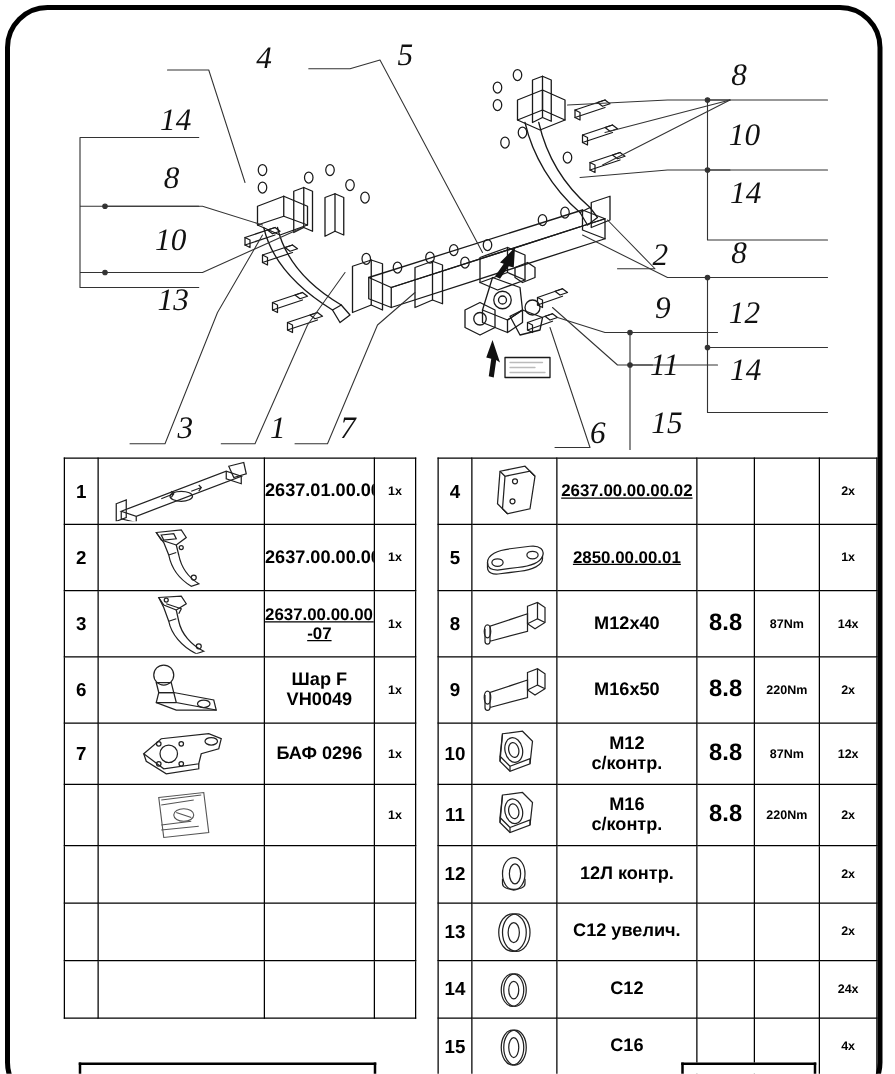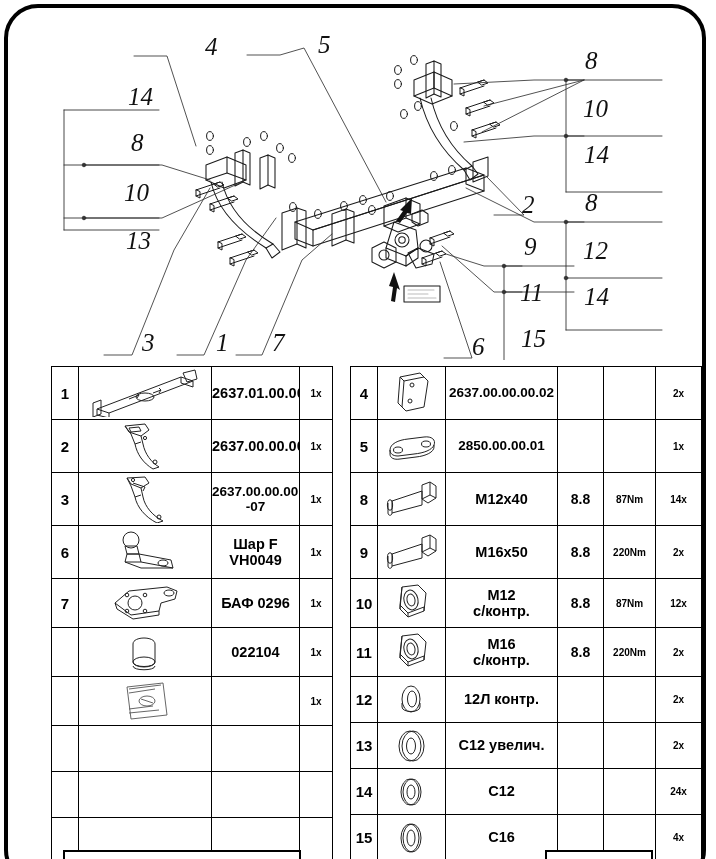--- a/index.html
+++ b/index.html
@@ -22,22 +22,22 @@
            font-style:italic;font-size:25px;font-weight:400;color:#111;
            line-height:1;white-space:nowrap;}
 
   
   .tbl{position:absolute;border-collapse:collapse;table-layout:fixed;}
   .tbl td{border:1.6px solid #000;padding:0;margin:0;
           text-align:center;vertical-align:middle;
           font-weight:bold;color:#000;overflow:hidden;}
   .c-idx{font-size:15px;}
   .c-name{font-size:14.5px;line-height:1.12;}
-  .c-name.sm{font-size:13.5px;}
-  .c-grade{font-size:14px;}
+  .c-name.sm{font-size:13.5px;text-decoration:underline;}
+  .c-grade{font-size:19px;}
   .c-torque{font-size:10px;}
   .c-qty{font-size:10px;}
   .c-pic{padding:1px;}
   .c-pic svg{display:block;margin:0 auto;}
 
   
   .botbox{position:absolute;border:2.5px solid #000;border-bottom:none;
           box-sizing:border-box;background:#fff;}
 
   .nofill{fill:none;stroke:#1a1a1a;}
@@ -370,34 +370,20 @@
                 <circle cx="62" cy="14" r="1.8"></circle>
                 <circle cx="62" cy="30" r="1.8"></circle>
                 <circle cx="44" cy="30" r="1.8"></circle>
           </g>
             </svg>
         </td>
         <td class="c-name">БАФ 0296</td>
         <td class="c-qty">1x</td>
       </tr>
 
-      <tr style="height:49px">
-        <td class="c-idx"></td>
-        <td class="c-pic">
-          <svg width="124" height="44" viewBox="0 0 124 44">
-              <g fill="none" stroke="#222" stroke-width="1">
-            <path d="M50,14 C50,6 72,6 72,14 L72,32 C72,38 50,38 50,32 Z"></path>
-            <ellipse cx="61" cy="32" rx="11" ry="5"></ellipse>
-            <path d="M50,36 C50,41 72,41 72,36"></path>
-          </g>
-            </svg>
-        </td>
-        <td class="c-name">022104</td>
-        <td class="c-qty">1x</td>
-      </tr>
 
       <tr style="height:49px">
         <td class="c-idx"></td>
         <td class="c-pic">
           <svg width="124" height="44" viewBox="0 0 124 44">
               <g fill="none" stroke="#555" stroke-width="0.9">
             <path d="M44,8 L80,4 L84,36 L48,40 Z"></path>
             <path d="M46,10 L78,6 M46,14 L72,10 M46,30 L70,27 M46,34 L76,31"></path>
             <ellipse cx="64" cy="22" rx="8" ry="5"></ellipse>
             <path d="M58,20 L70,24"></path>

